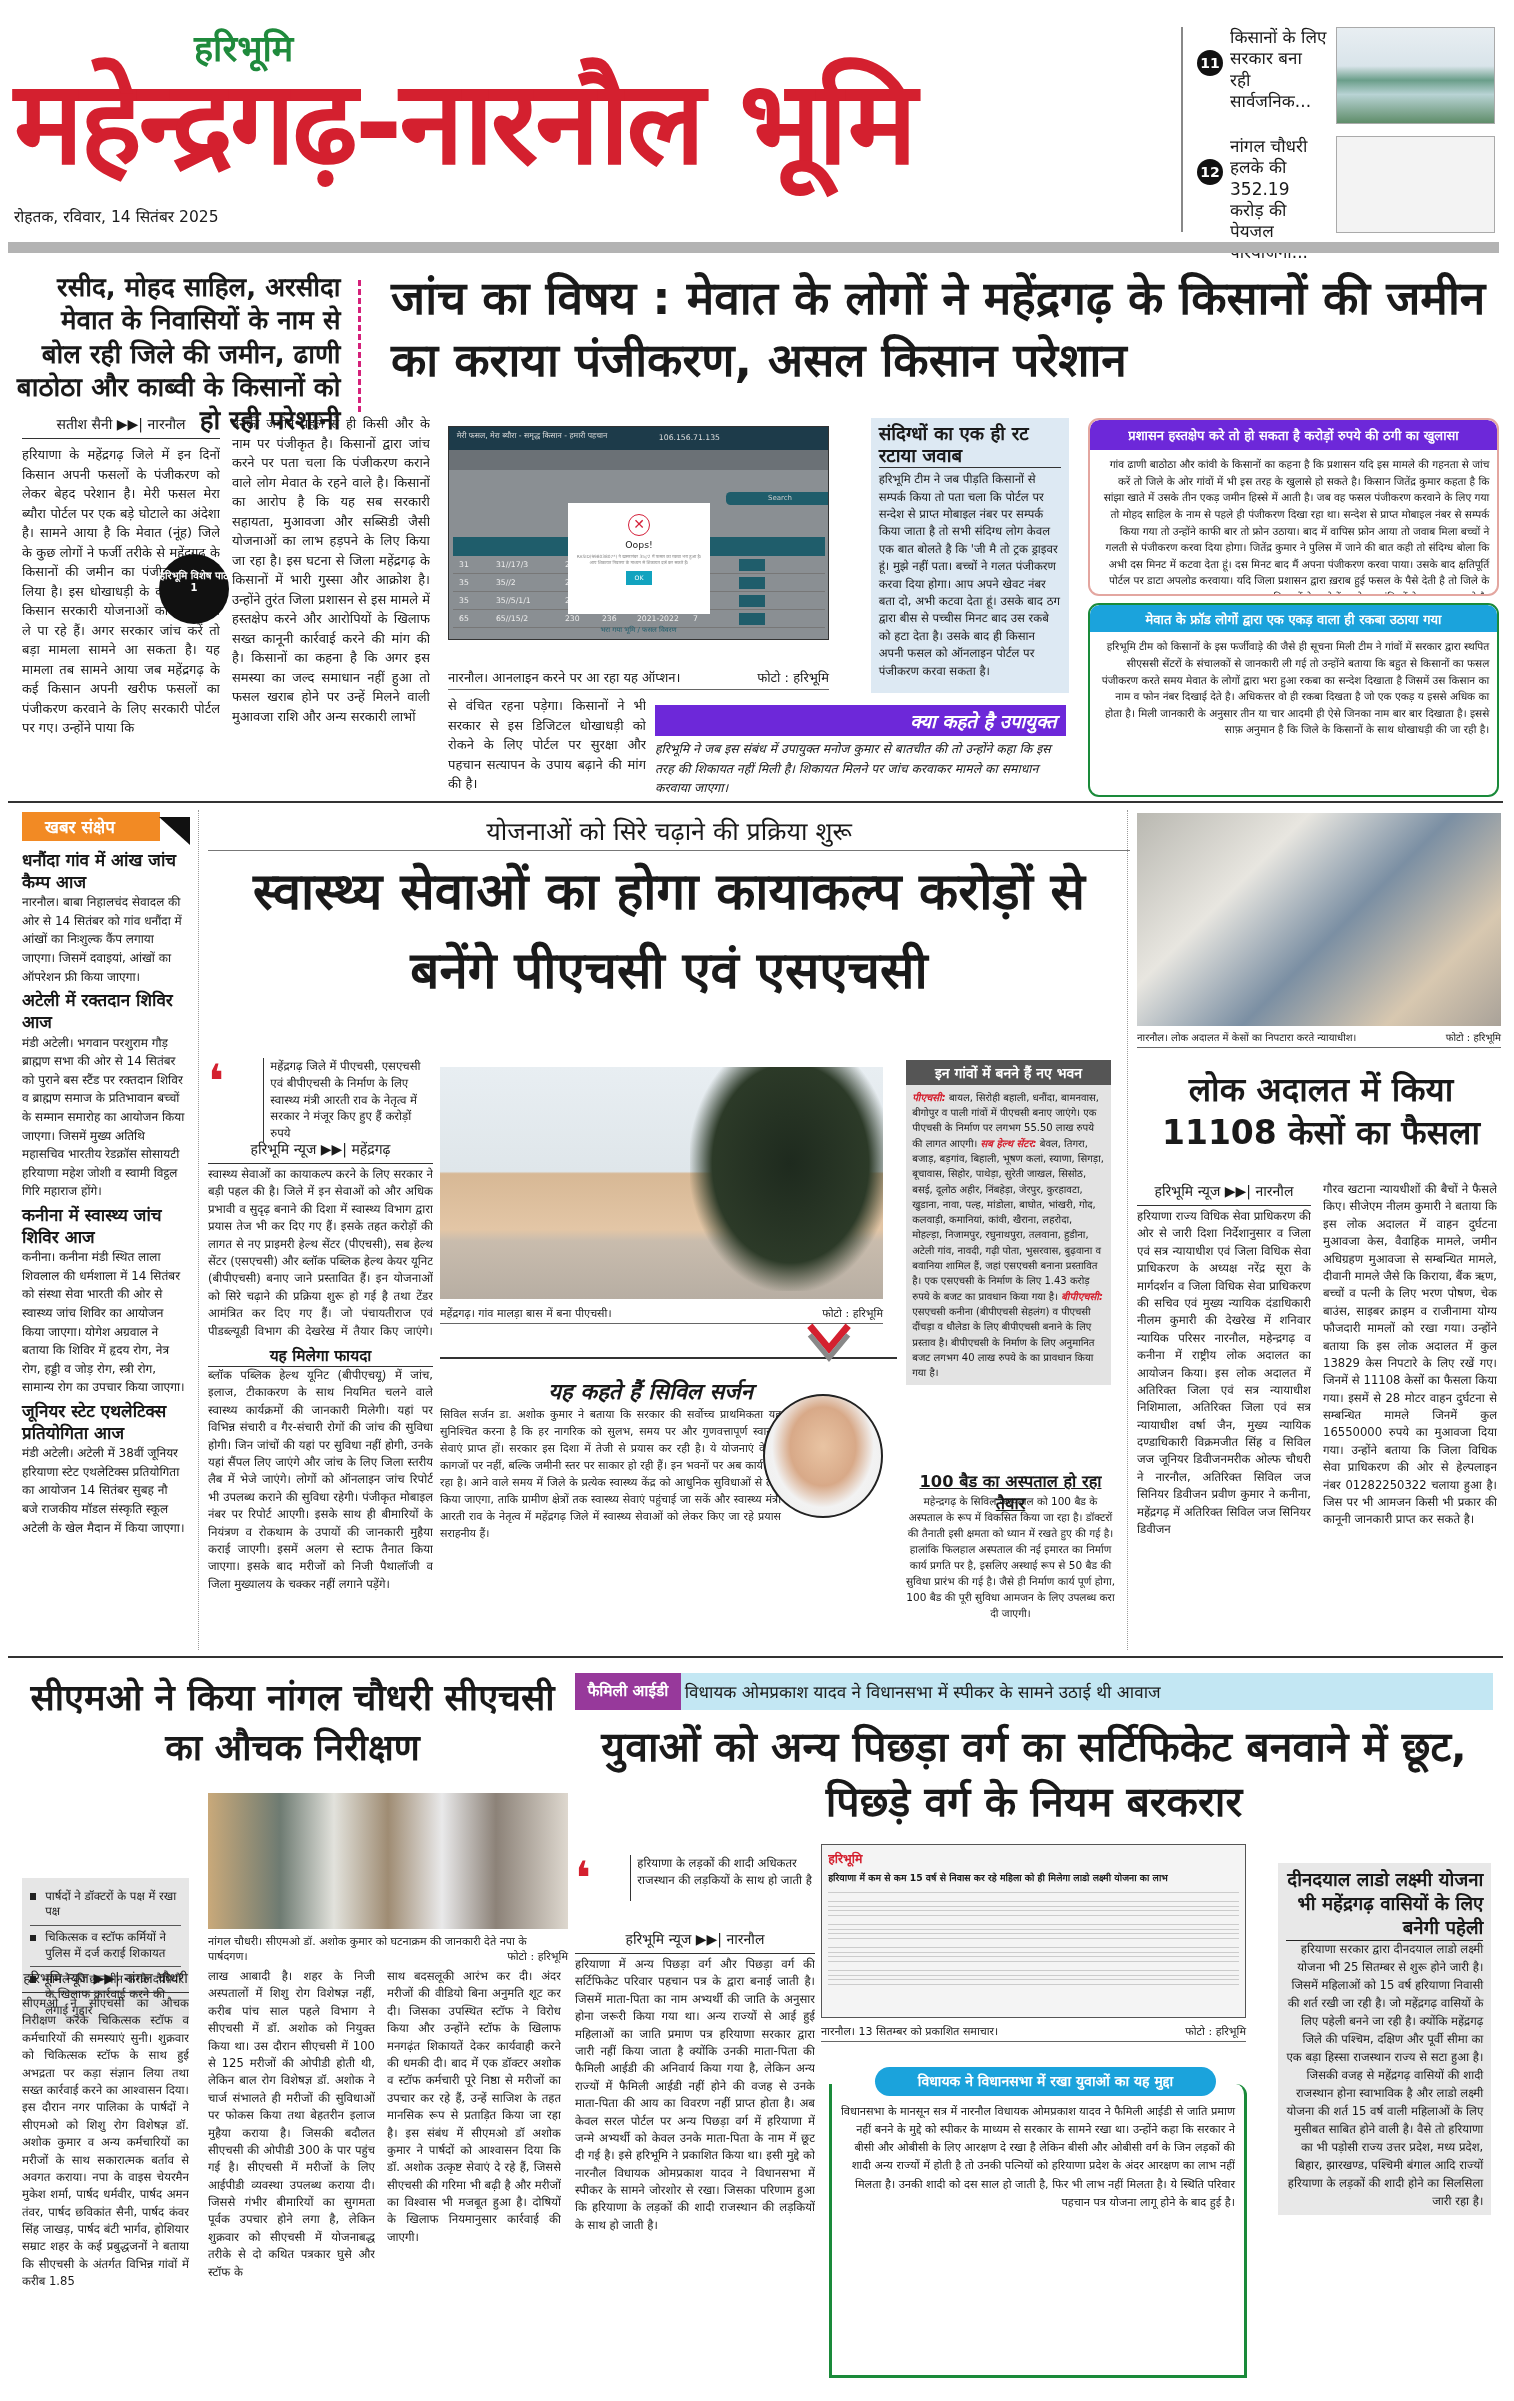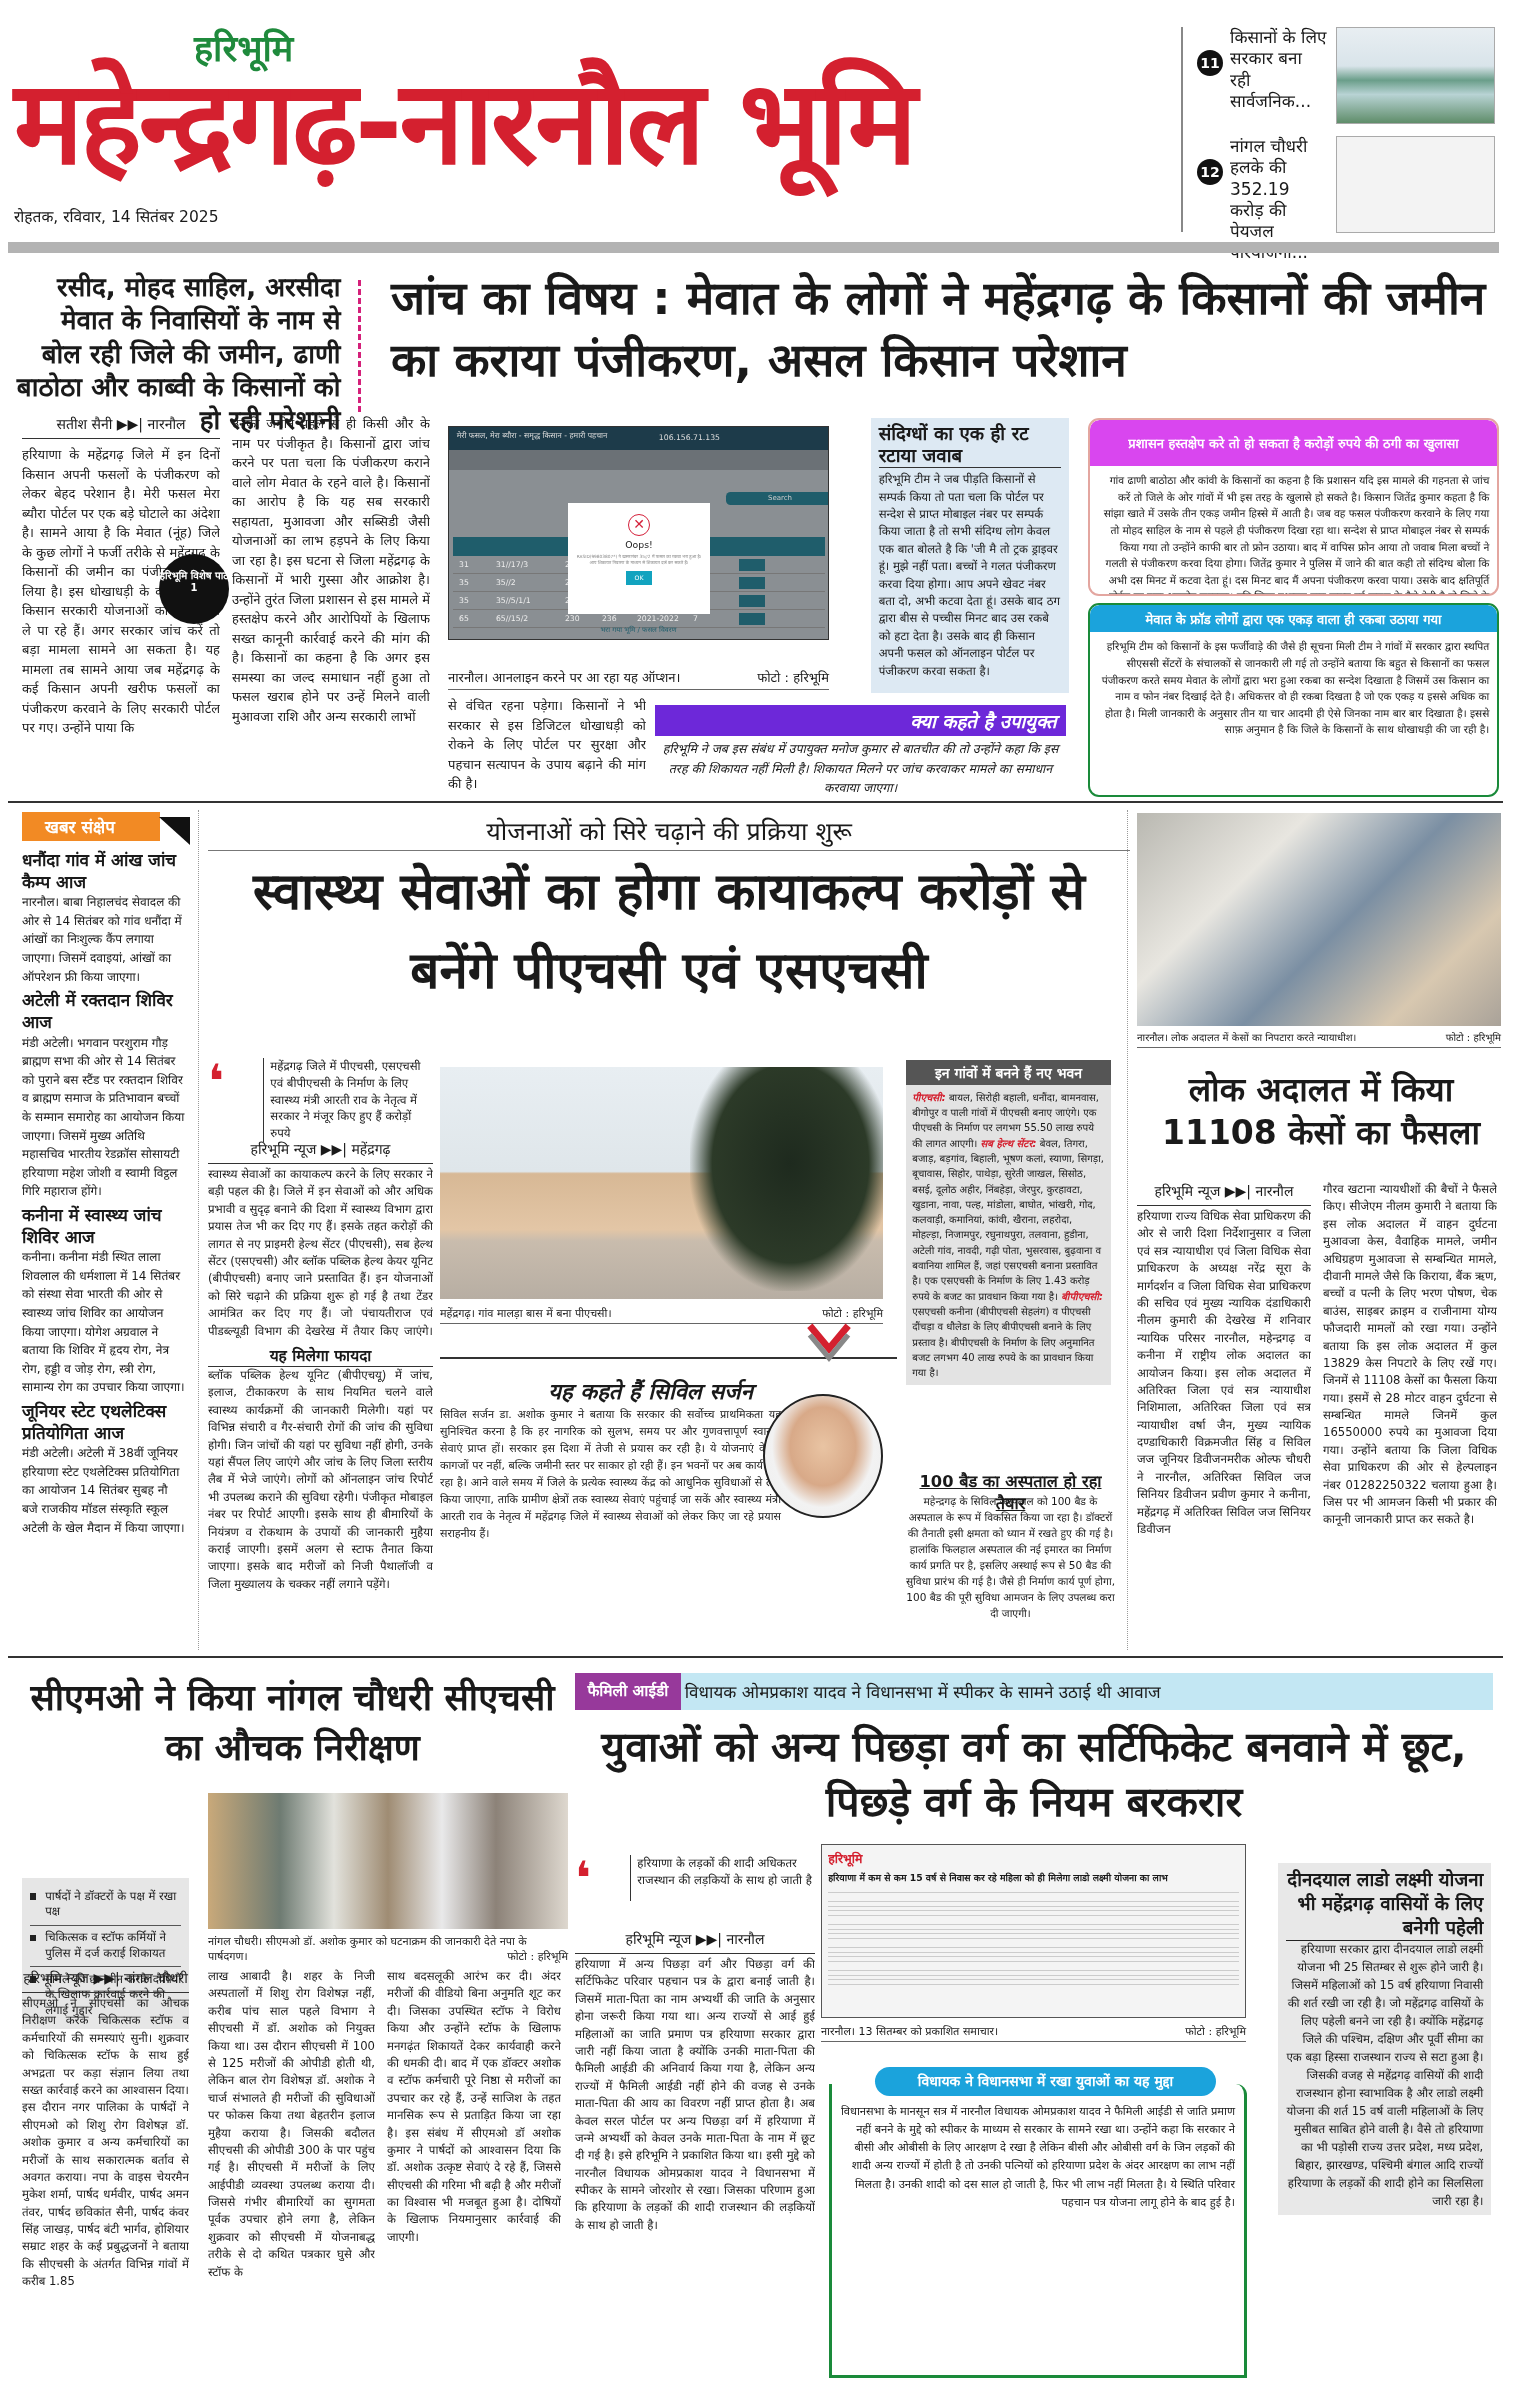--- a/index.html
+++ b/index.html
@@ -32,23 +32,23 @@
   .modal { position: absolute; left: 119px; top: 76px; width: 142px; height: 111px; background: #fff; text-align: center; }
   .modal .x { margin: 11px auto 3.1px; width: 22px; height: 22px; border: 1.5px solid #d4203a; border-radius: 50%; color: #d4203a; font-size: 14px; line-height: 18.6px; }
   .modal .oops { font-size: 9.3px; }
   .modal .msg { font-size: 4.3px; color: #888; padding: 3.1px 4.6px; }
   .modal .ok { display: inline-block; width: 26px; height: 14px; background: #12a3bf; color: #fff; font-size: 6.2px; line-height: 14px; }
   .caption { font-size: 13px; display: flex; justify-content: space-between; border-bottom: 1.5px solid #666; padding-bottom: 3.1px; }
   .blue-box { left: 871px; top: 418px; width: 198px; height: 275px; background: #dde9f3; padding: 4.6px 7.7px; }
   .blue-box h3 { font-size: 18.6px; font-weight: bold; line-height: 1.2; border-bottom: 0.8px solid #333; margin-bottom: 3.1px; }
   .blue-box p { font-size: 11.6px; line-height: 1.5; }
   .grey-hd { background: #6d28d9; color: #fff; font-size: 18.6px; font-weight: bold; font-style: italic; text-align: right; padding: 3.1px 9.3px; }
-  .italic-text { font-size: 12.4px; font-style: italic; line-height: 1.55; text-align: center; }
+  .italic-text { font-size: 12.4px; font-style: italic; line-height: 1.55; }
   .red-box { left: 1088px; top: 418px; width: 411px; height: 178px; border: 2.3px solid #e3a6a0; border-radius: 11px; overflow: hidden; }
-  .red-box .hd { background: #d946ef; color: #fff; font-size: 13px; font-weight: bold; text-align: center; padding: 14px; border-radius: 9.3px 9.3px 0 0; }
+  .red-box .hd { background: #6d28d9; color: #fff; font-size: 13px; font-weight: bold; text-align: center; padding: 6px; border-radius: 9.3px 9.3px 0 0; }
   .box-body { font-size: 10.5px; line-height: 1.58; text-align: right; padding: 6.2px 7.7px; }
   .green-box { left: 1088px; top: 603px; width: 411px; height: 194px; border: 2.3px solid #1a8a3a; border-radius: 11px; overflow: hidden; }
   .green-box .hd { background: #1ba3dc; color: #fff; font-size: 13px; font-weight: bold; text-align: center; padding: 4.6px; border-radius: 9.3px 9.3px 0 0; }
   .rule { background: #333; height: 1.5px; }
   .kb-label { left: 22px; top: 812px; width: 138px; height: 29px; background: #f28a24; color: #fff; font-size: 17px; font-weight: bold; padding: 3.1px 23px; }
   .kb-corner { left: 159px; top: 817px; width: 0; height: 0; border-left: 31px solid transparent; border-top: 28px solid #111; }
   .kb-col { left: 22px; top: 846px; width: 163px; }
   .kb-col h4 { font-size: 17px; font-weight: bold; line-height: 1.3; margin-top: 3.1px; }
   .kb-col p { font-size: 12px; line-height: 1.55; }
   .kb-col p b { font-weight: normal; }

